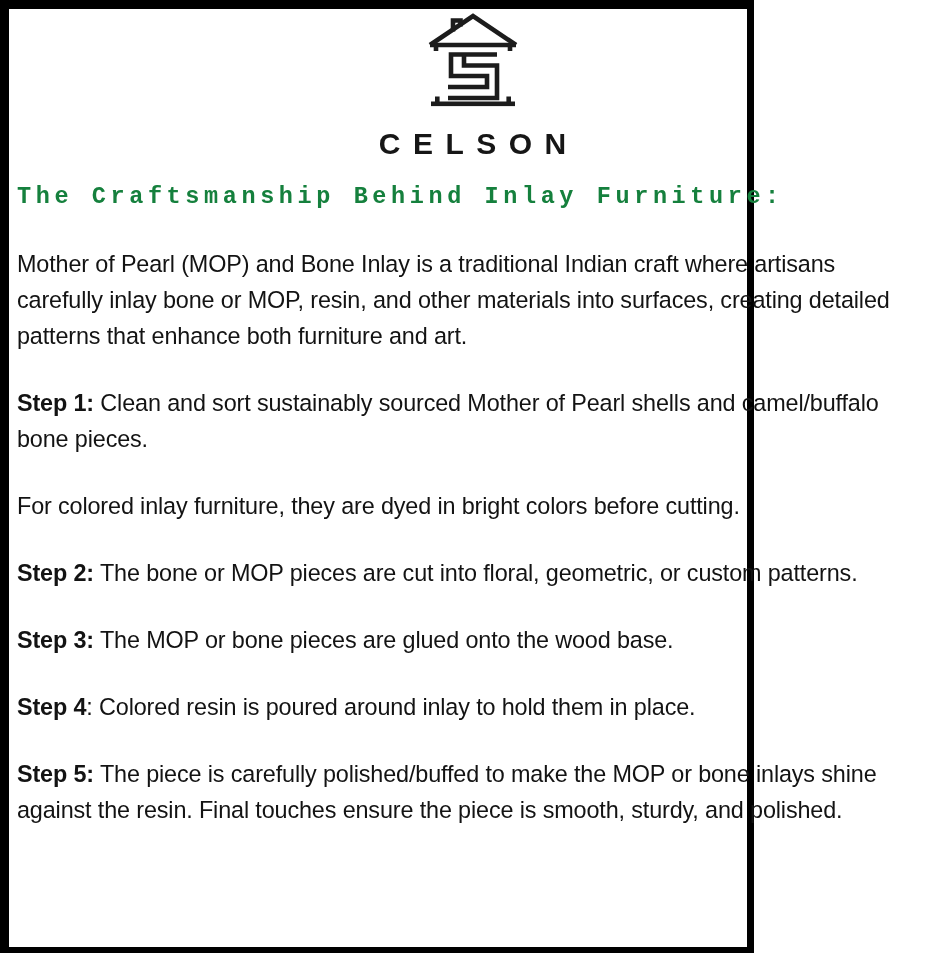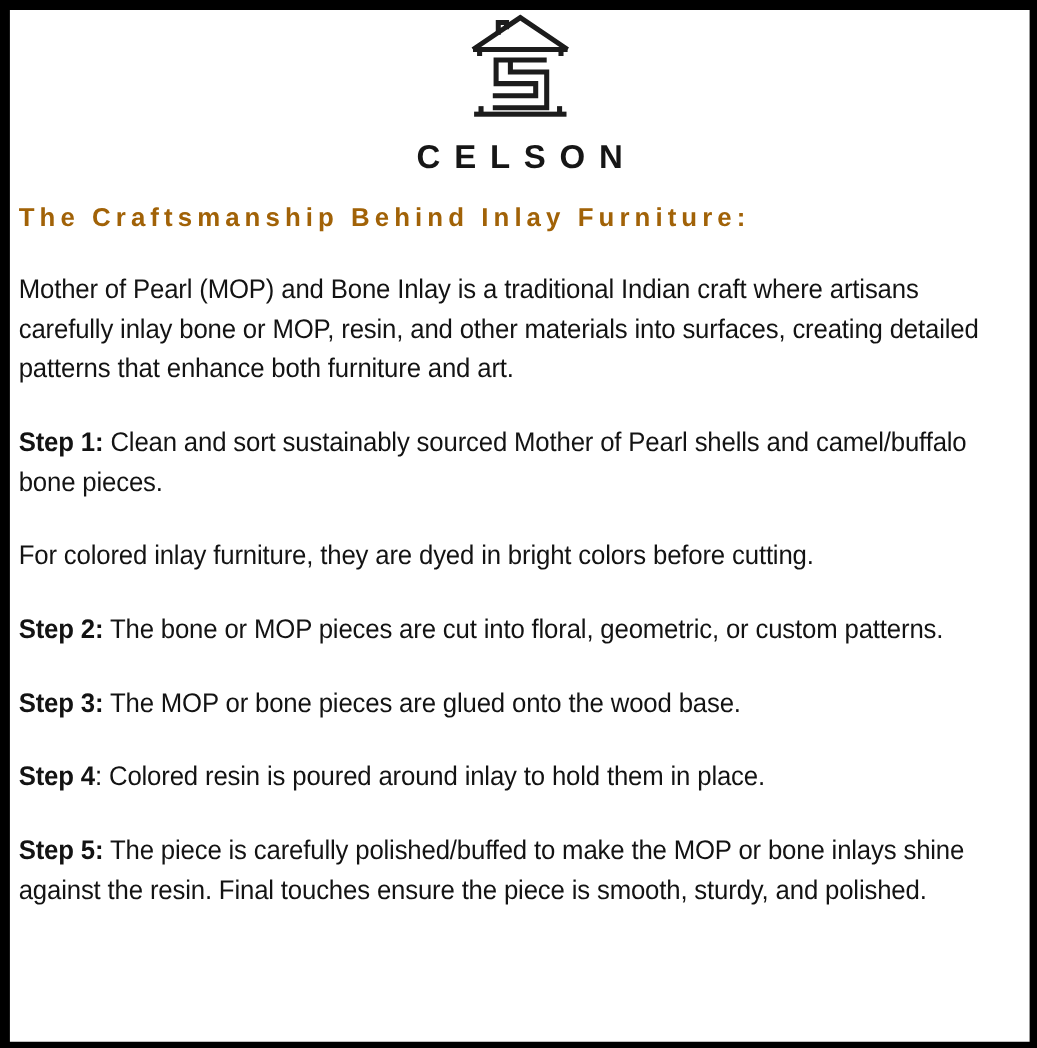--- a/index.html
+++ b/index.html
@@ -9,21 +9,21 @@
   }
   body {
     width: 943px;
     height: 953px;
     overflow: hidden;
     font-family: "Liberation Sans", sans-serif;
   }
 
   #poster {
     position: relative;
-    width: 943px;
+    width: 754px;
     height: 953px;
     box-sizing: border-box;
     background: #ffffff;
     border-left: 9px solid #000000;
     border-top: 9px solid #000000;
     border-right: 7px solid #000000;
     border-bottom: 6px solid #000000;
   }
 
   
@@ -59,25 +59,25 @@
 
   
   #content {
     position: absolute;
     left: 8px;
     top: 172px;
     width: 900px;
   }
 
   .headline {
-    font-family: Liberation Sans, sans-serif;
+    font-family: Liberation Mono, monospace;
     font-size: 23.5px;
     font-weight: 700;
     letter-spacing: 4.6px;
-    color: #a16207;
+    color: #15803d;
     line-height: 32px;
     margin: 0 0 33px 0;
     white-space: nowrap;
   }
 
   .para {
     font-family: "Liberation Sans", sans-serif;
     font-size: 24.5px;
     font-weight: 400;
     color: #131313;

